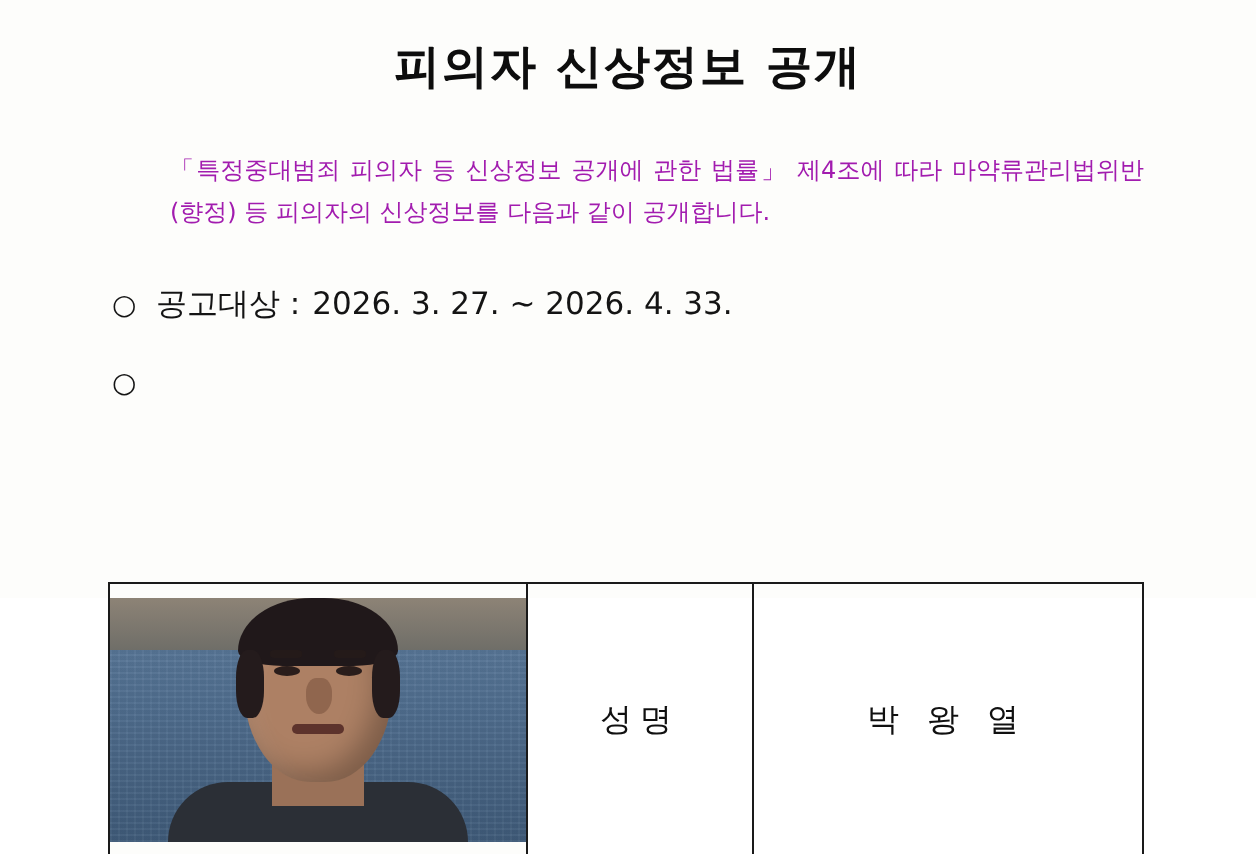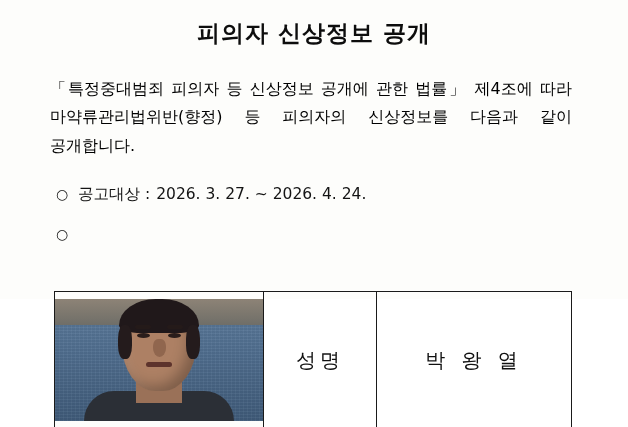--- a/index.html
+++ b/index.html
@@ -23,24 +23,24 @@
   }
   .doc-title {
     text-align: center;
     font-size: 23px;
     font-weight: bold;
     letter-spacing: 1px;
     padding-top: 18px;
     color: #0d0d0d;
   }
   .body-text {
-    margin: 26px 56px 0 50px;
-    font-size: 16px;
+    margin: 26px 56px 0 85px;
+    font-size: 12px;
     line-height: 1.78;
-    color: #000000;
+    color: #a21caf;
     text-align: justify;
     word-break: keep-all;
   }
   .bullet-list {
     margin: 22px 56px 0 56px;
   }
   .bullet-row {
     display: flex;
     align-items: baseline;
     font-size: 15.5px;
@@ -65,35 +65,36 @@
   }
   table.info-table {
     border-collapse: collapse;
     width: 100%;
     table-layout: fixed;
   }
   table.info-table td {
     border: 1px solid #1a1a1a;
     vertical-align: middle;
     text-align: center;
-    font-size: 20px;
+    font-size: 16px;
     height: 136px;
     padding: 0;
   }
   td.photo-cell {
     width: 208px;
     padding: 7px;
     background: #fdfdfb;
   }
   td.label-cell {
     width: 112px;
     letter-spacing: 4px;
   }
   td.value-cell {
     letter-spacing: 5px;
+    font-family: Liberation Serif, serif;
   }
   .photo {
     position: relative;
     width: 100%;
     height: 122px;
     background: linear-gradient(#5f7d9e 0%, #4f6d8e 45%, #3f5b79 100%);
     overflow: hidden;
   }
   .photo .top-band {
     position: absolute;
@@ -213,21 +214,21 @@
 <div class="page">
 
   <div class="doc-title">피의자 신상정보 공개</div>
 
   <div class="body-text">「특정중대범죄 피의자 등 신상정보 공개에 관한 법률」 제4조에 따라 마약류관리법위반(향정) 등 피의자의 신상정보를 다음과 같이 공개합니다.</div>
 
   <div class="bullet-list">
     <div class="bullet-row">
       <span class="bullet-mark">○</span>
       <span class="bullet-label">공고대상 :</span>
-      <span class="bullet-value" style="margin-left:6px;">2026. 3. 27. ~ 2026. 4. 24.</span>
+      <span class="bullet-value" style="margin-left:6px;">2026. 3. 27. ~ 2026. 4. 33.</span>
     </div>
     <div class="bullet-row">
       <span class="bullet-mark">○</span>
     </div>
   </div>
 
   <div class="table-wrap">
     <table class="info-table">
       <tbody>
           <tr>

